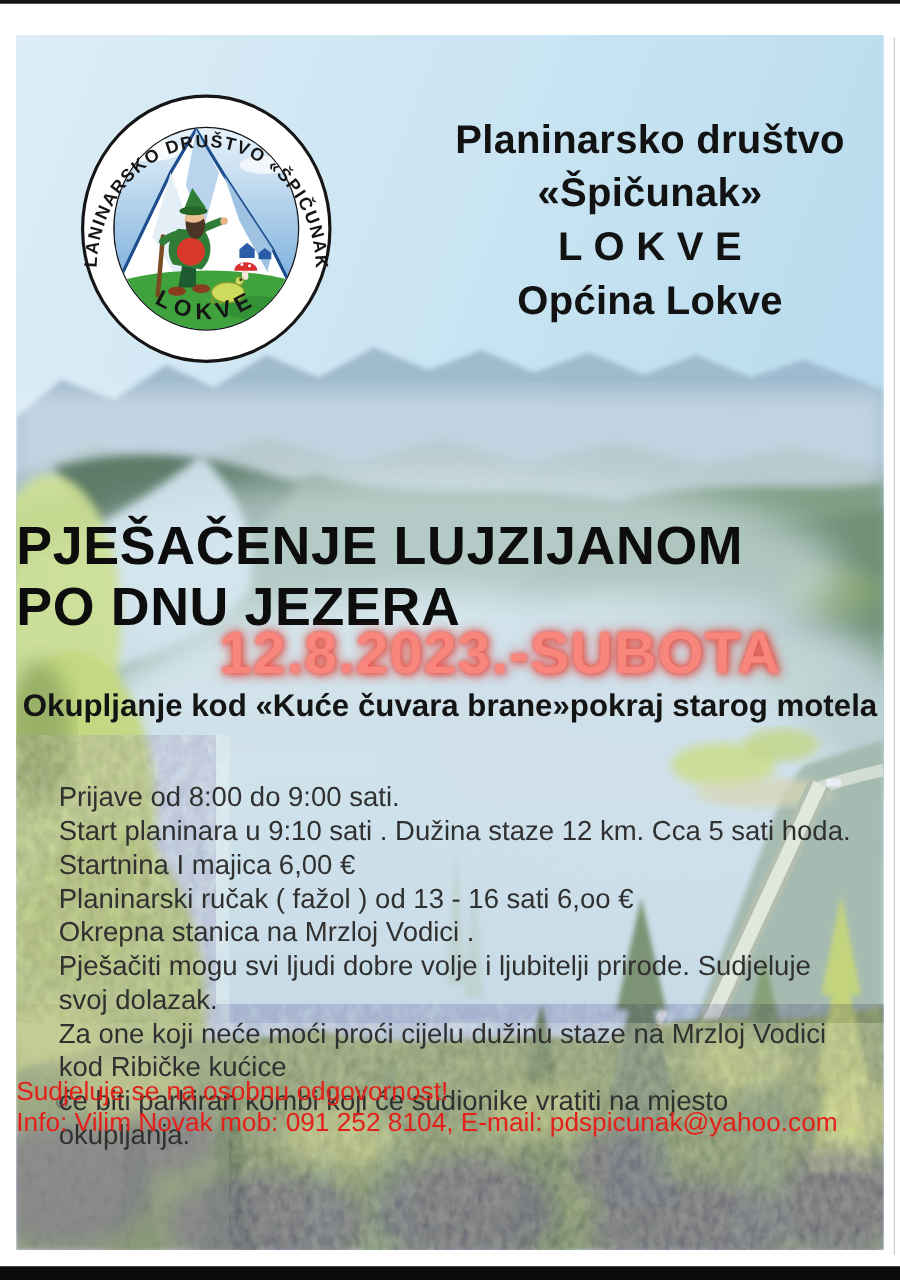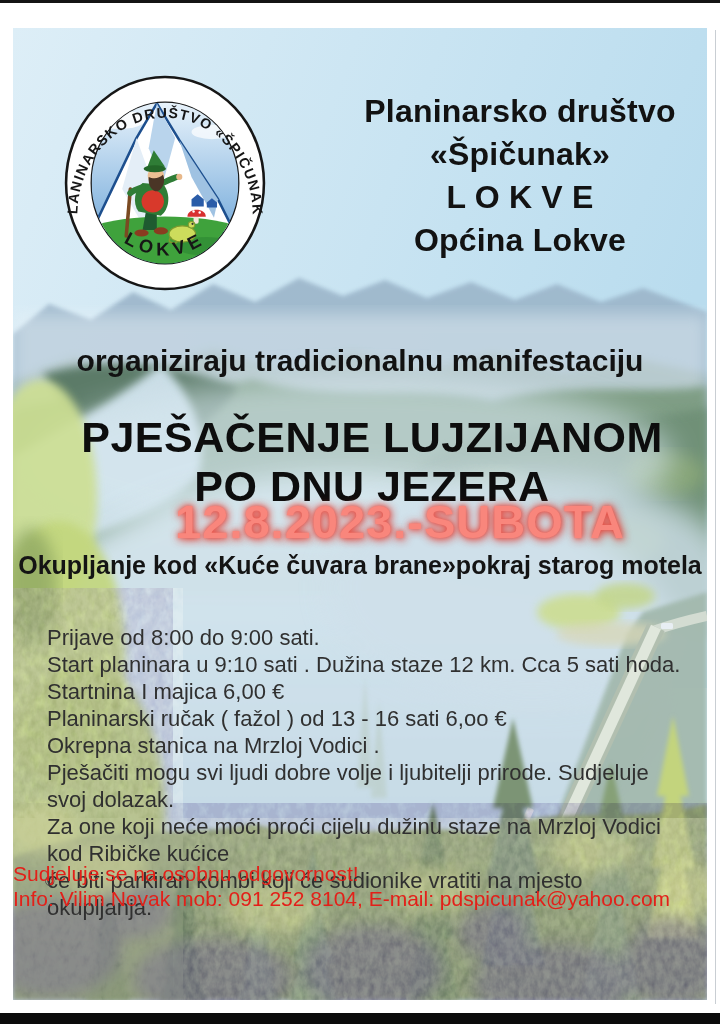--- a/index.html
+++ b/index.html
@@ -8,21 +8,21 @@
   .edge-top{position:absolute;top:0;left:0;right:0;height:3px;background:#141414;}
   .edge-bottom{position:absolute;bottom:0;left:0;right:0;height:11px;background:#0b0b0b;}
   .scan-line{position:absolute;top:30px;right:4px;width:1px;height:974px;background:#c9ced3;}
   .poster{position:absolute;left:13px;top:28px;width:694px;height:972px;overflow:hidden;background:#cfe6f2;}
   .bg{position:absolute;left:0;top:0;width:694px;height:972px;}
   .logo{position:absolute;left:50px;top:46px;width:204px;height:218px;}
   .header-block{position:absolute;left:300px;top:62px;width:414px;text-align:center;
         font-weight:bold;font-size:32px;line-height:43px;color:#121212;letter-spacing:0.2px;}
   .intro{position:absolute;left:0;top:316px;width:100%;text-align:center;
         font-weight:bold;font-size:30px;color:#121212;}
-  .title{position:absolute;left:12px;top:385px;width:100%;text-align:center;
+  .title{position:absolute;left:0;top:385px;width:100%;text-align:left;
         font-weight:bold;font-size:43px;line-height:49px;color:#0d0d0d;letter-spacing:0.5px;}
   .event-date{position:absolute;left:0;top:466px;width:100%;text-align:center;
         font-weight:bold;font-size:47px;letter-spacing:1px;color:#f9867c;
         text-shadow:0 0 10px rgba(235,74,62,.9),0 0 4px rgba(235,74,62,.75),2px 2px 8px rgba(205,45,40,.55);padding-left:40px;}
   .gather{position:absolute;left:0;top:523px;width:100%;text-align:center;
         font-weight:bold;font-size:25px;color:#141414;}
   .details{position:absolute;left:34px;top:596px;width:645px;
         font-size:22px;line-height:27px;color:#303030;}
   .copyright{position:absolute;left:32px;top:846px;font-size:13px;color:#3d3d46;}
   .disclaimer{position:absolute;left:0;top:833px;width:100%;text-align:left;
@@ -247,21 +247,20 @@
       </text>
     </svg>
 
     <div class="header-block">
       <div>Planinarsko društvo</div>
       <div>«Špičunak»</div>
       <div>L O K V E</div>
       <div>Općina Lokve</div>
     </div>
 
-    <div class="intro">organiziraju tradicionalnu manifestaciju</div>
 
     <div class="title">
       <div>PJEŠAČENJE LUJZIJANOM</div>
       <div>PO DNU JEZERA</div>
     </div>
 
     <div class="event-date">12.8.2023.-SUBOTA</div>
 
     <div class="gather">Okupljanje kod «Kuće čuvara brane»pokraj starog motela</div>
 

